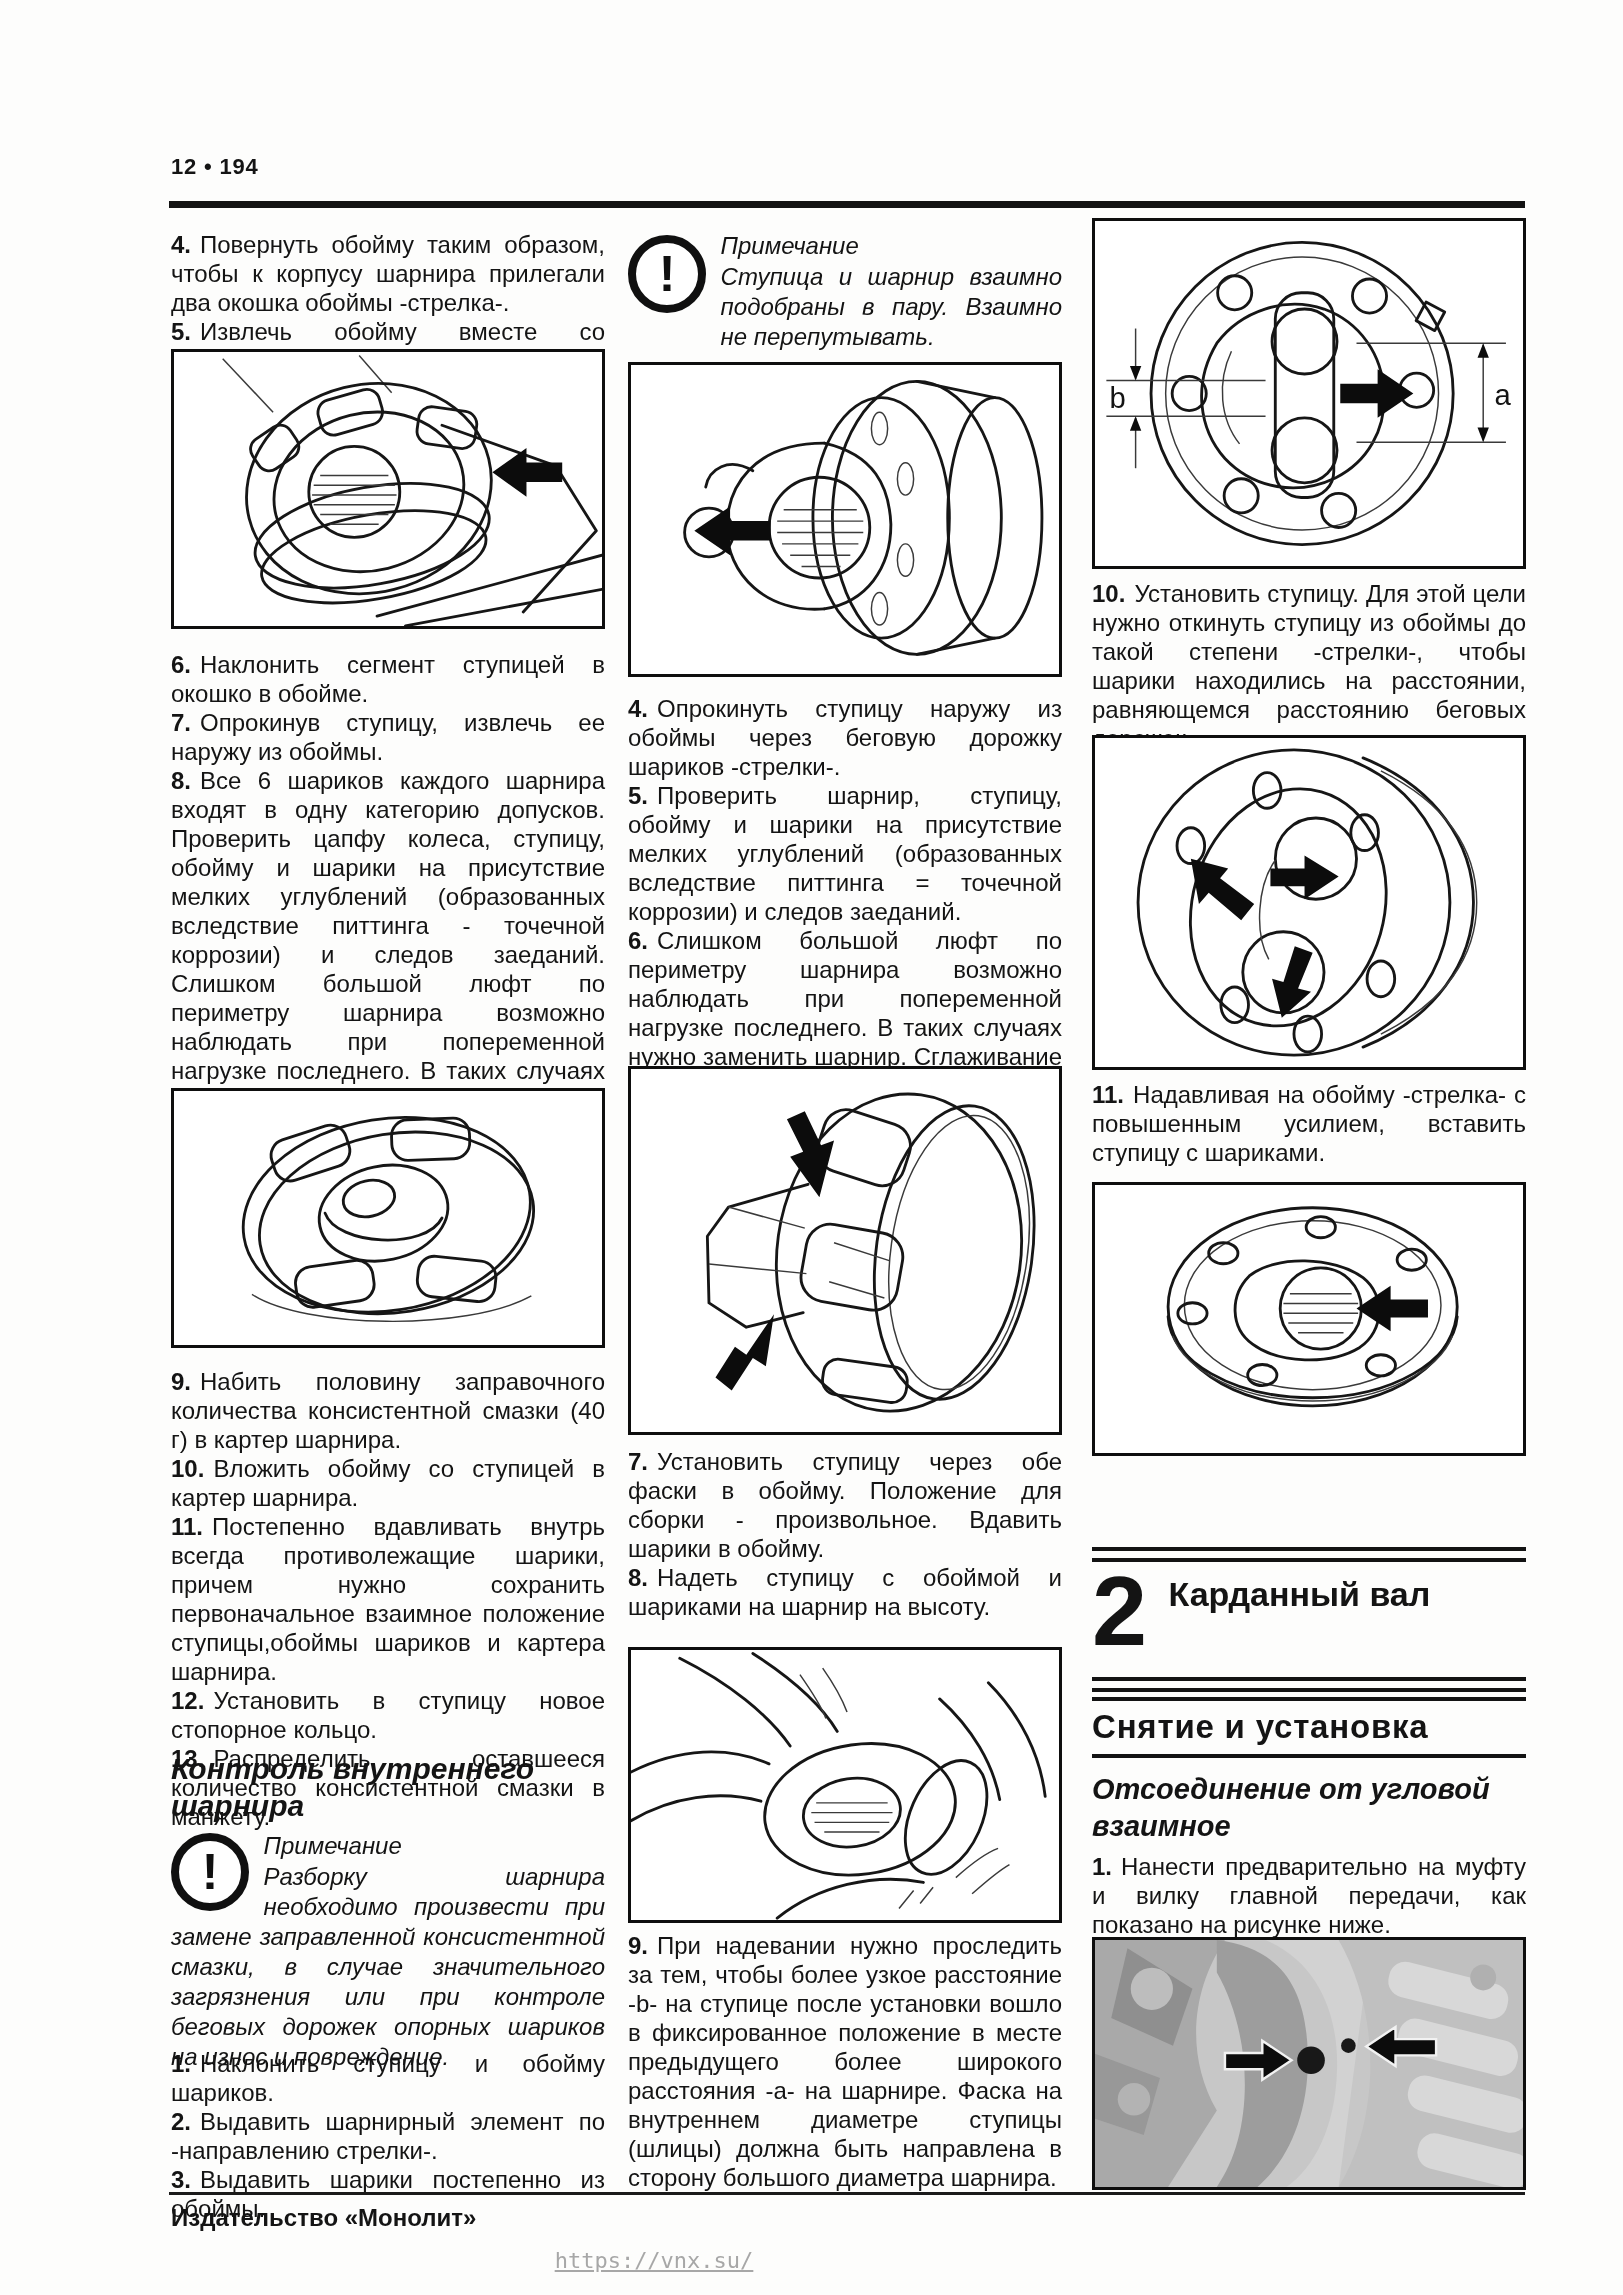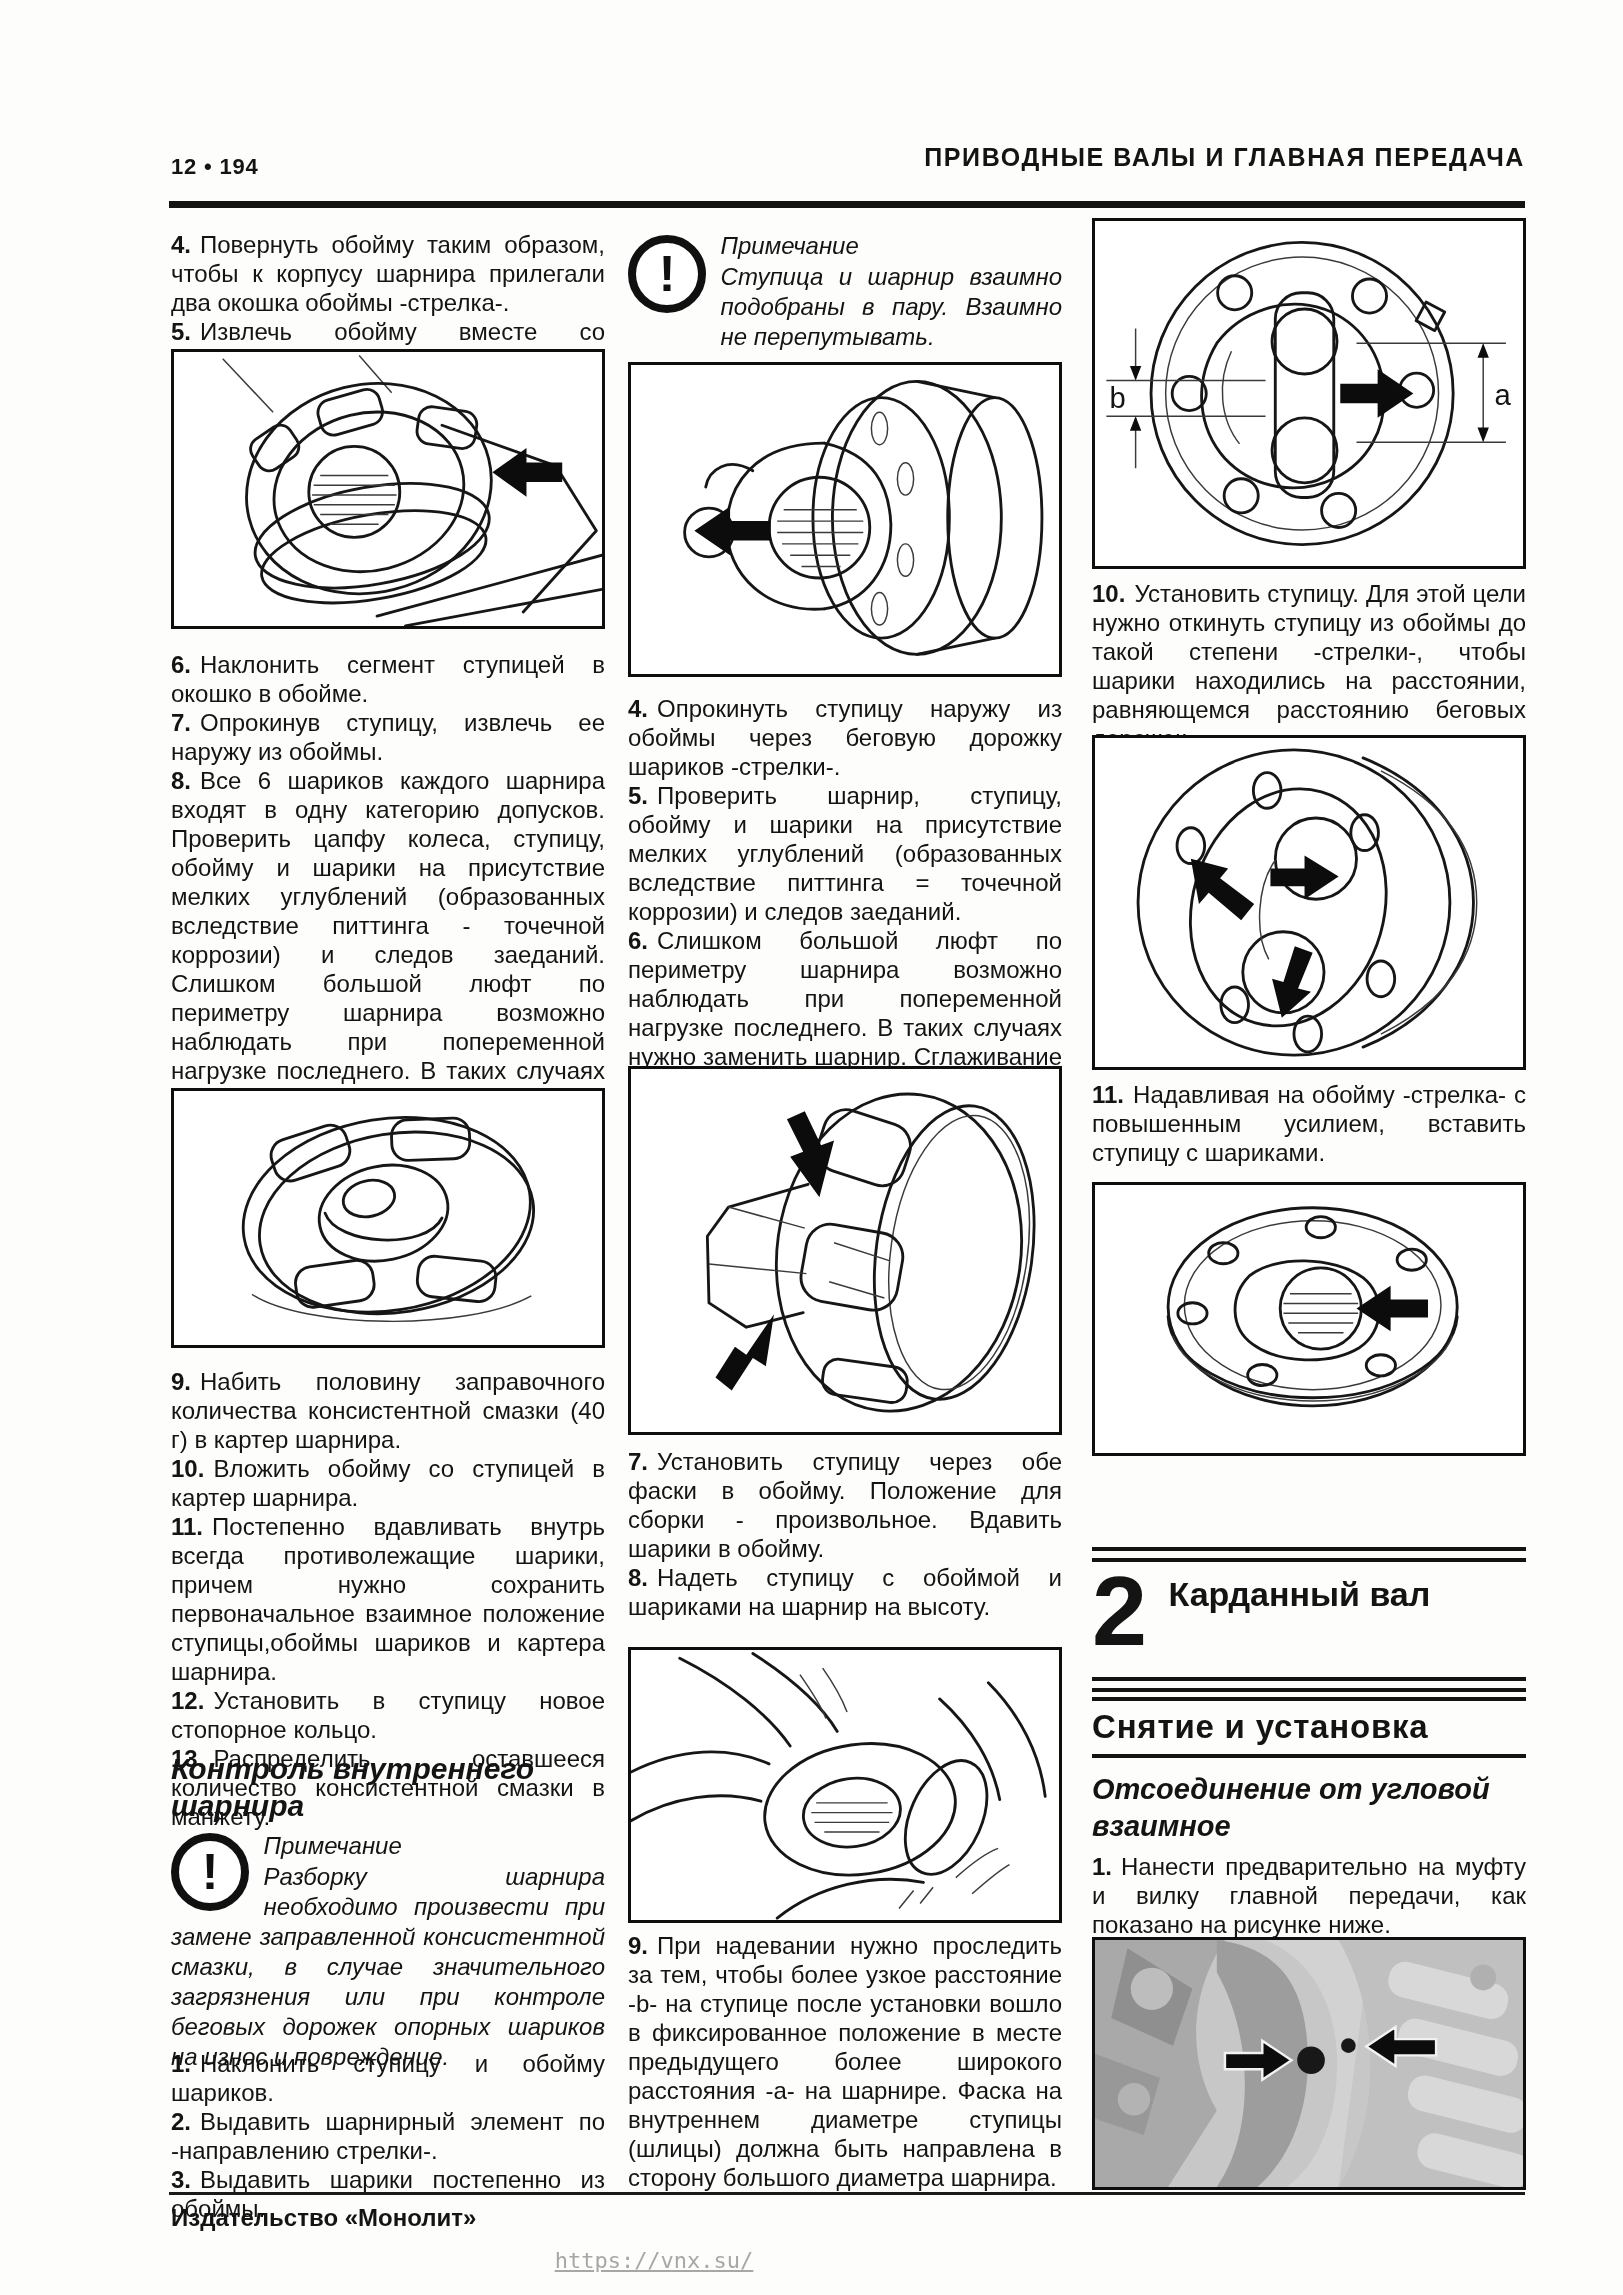--- a/index.html
+++ b/index.html
@@ -64,21 +64,20 @@
   .thin{stroke:#3a3a3a;stroke-width:1.8;fill:none;}
   .arr{fill:#0c0c0c;stroke:none;}
   .dimtxt{font-family:"Liberation Sans",sans-serif;font-size:36px;fill:#141414;}
 </style>
 </head>
 <body>
 
 <div class="page">
 
   <div class="hdr-num">12 • 194</div>
-  <div class="hdr-title">ПРИВОДНЫЕ ВАЛЫ И ГЛАВНАЯ ПЕРЕДАЧА</div>
   <div class="hdr-rule"></div>
 
   <div class="col" id="col-left">
 
     <div class="blk steps" style="top:0;">
       <p class="step"><span class="n">4.</span><span>Повернуть обойму таким образом, чтобы к корпусу шарнира прилегали два окошка обоймы -стрелка-.</span></p>
       <p class="step"><span class="n">5.</span><span>Извлечь обойму вместе со ступицей.</span></p>
     </div>
 
     <div class="fig" style="top:119px;height:280px;">

